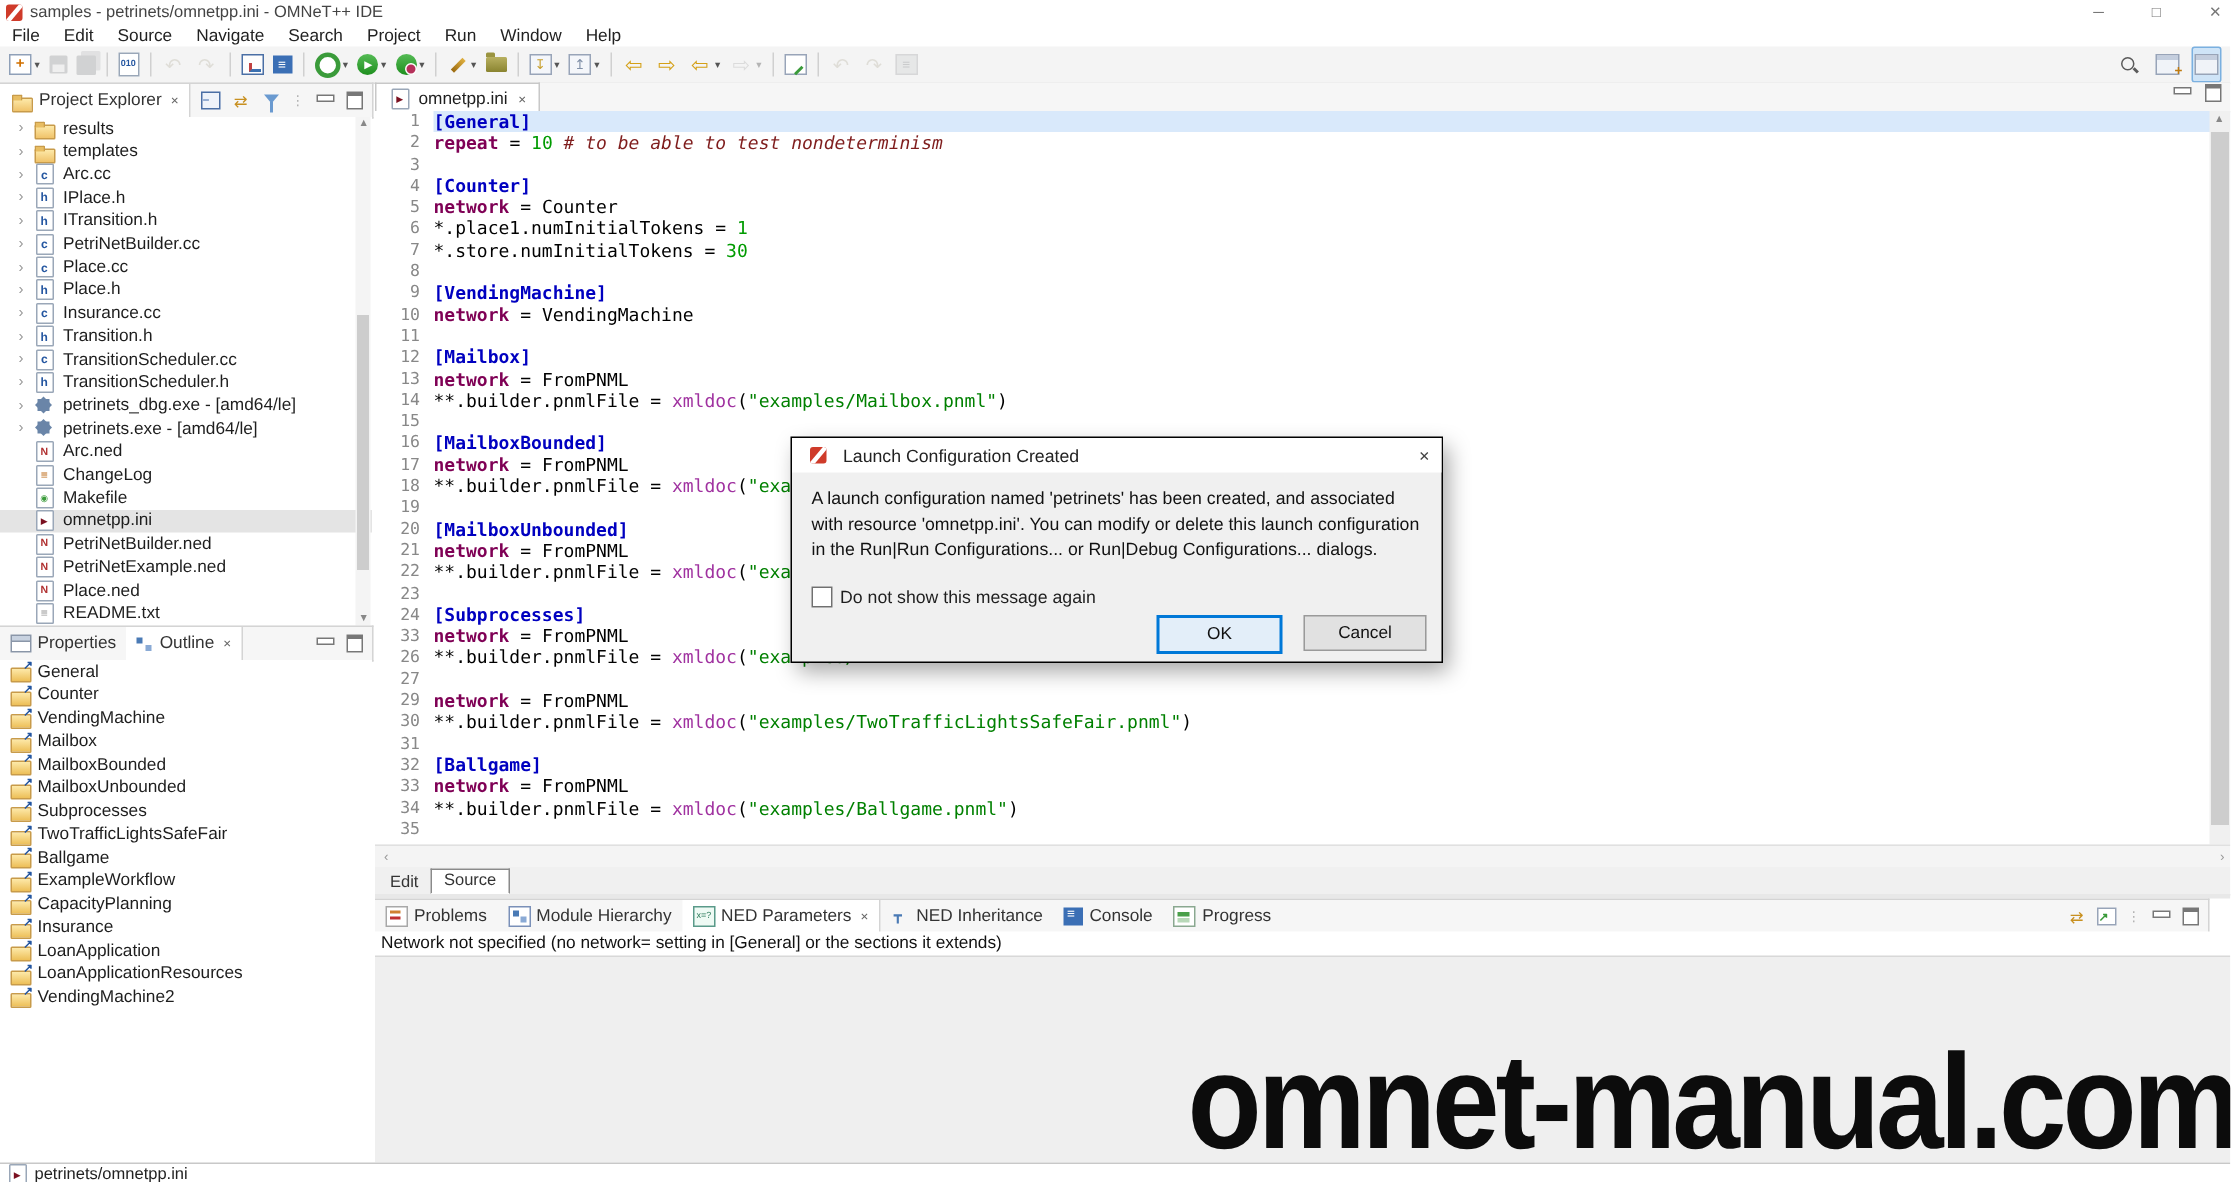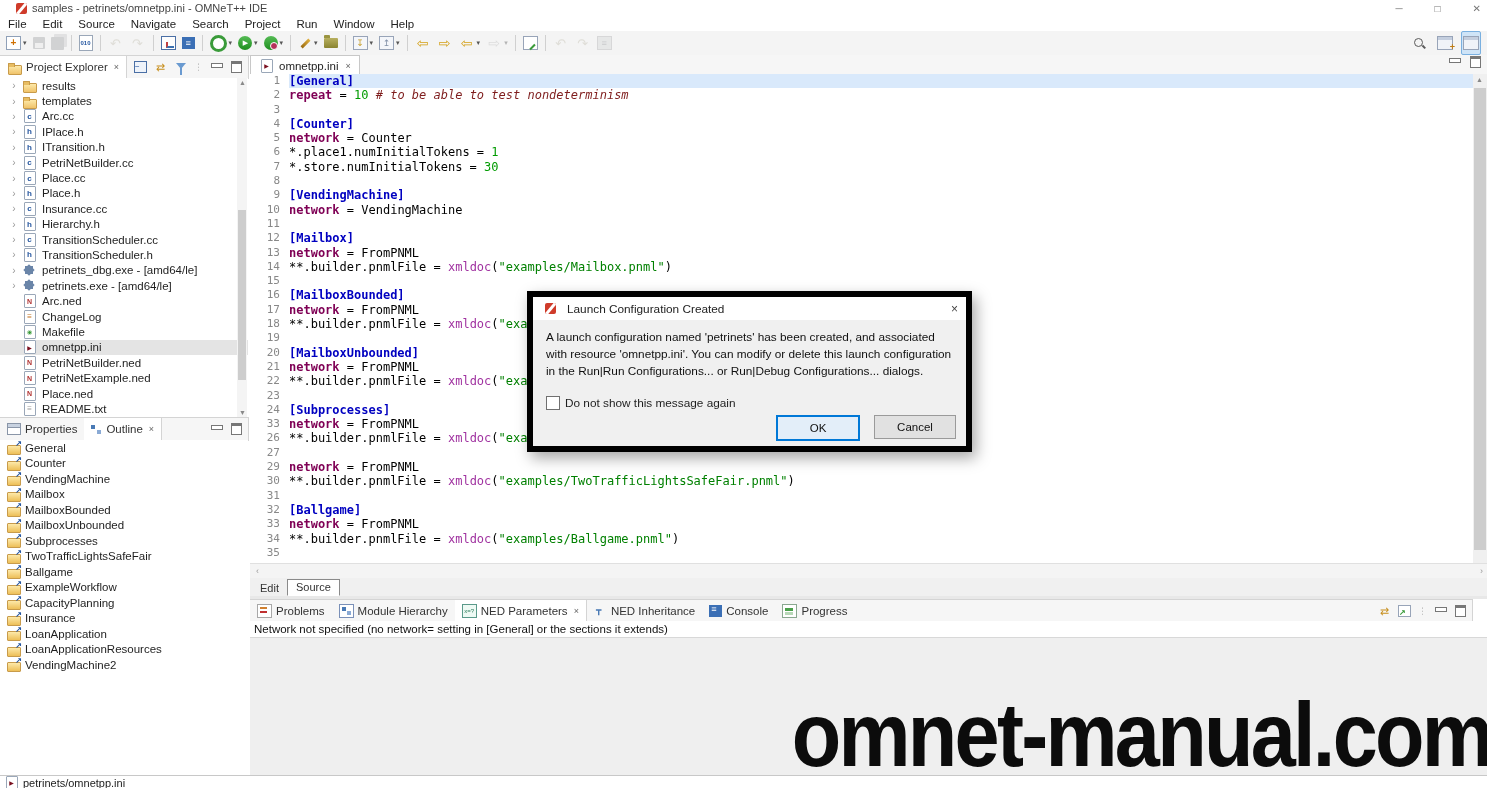--- a/index.html
+++ b/index.html
@@ -1,21 +1,21 @@
 <!DOCTYPE html>
 <html><head>
 <meta charset="utf-8">
 <style>
   html,body{margin:0;padding:0;background:#fff;}
   .window{position:relative;width:1487px;height:788px;background:#ffffff;
     font-family:"Liberation Sans",sans-serif;overflow:hidden;color:#1e1e1e;}
 
   
   .titlebar{position:absolute;left:0;top:0;right:0;height:16px;display:flex;align-items:center;
-    background:#fff;font-size:11px;color:#444;padding-left:12px;}
+    background:#fff;font-size:11px;color:#444;}
   .applogo{width:11px;height:11px;margin:0 5px 0 4px;background:#cf3b2a;border-radius:2px;position:relative;overflow:hidden;flex:none;}
   .applogo::after{content:"";position:absolute;left:4px;top:-2px;width:3px;height:16px;background:#fff;transform:rotate(40deg);}
   .winctl{position:absolute;right:6px;top:0;height:16px;display:flex;gap:32px;align-items:center;color:#777;font-size:10px;}
   .winctl span{cursor:default;}
 
   
   .menubar{position:absolute;left:0;top:16px;right:0;height:15px;display:flex;align-items:center;
     background:#fff;font-size:11.5px;color:#222;}
   .menubar .mitem{padding:0 8px;}
 
@@ -174,21 +174,21 @@
   .bmsg{position:absolute;left:250px;right:0;top:621px;height:16px;background:#fff;border-bottom:1px solid #d8d8d8;
     font-size:11.5px;display:flex;align-items:center;padding-left:4px;color:#111;}
   .bcontent{position:absolute;left:250px;right:0;top:638px;height:137px;background:#efefef;}
 
   
   .statusbar{position:absolute;left:0;right:0;top:775px;height:13px;background:#fff;border-top:1px solid #c8c8c8;
     display:flex;align-items:center;gap:4px;font-size:11px;color:#222;padding-left:4px;}
 
   
   .dialog{position:absolute;left:527px;top:291px;width:433px;height:149px;background:#f0f0f0;
-    border:6px solid #000000;box-shadow:4px 6px 14px rgba(0,0,0,.35);z-index:60;font-size:11.8px;}
+    border:1px solid #000000;box-shadow:4px 6px 14px rgba(0,0,0,.35);z-index:60;font-size:11.8px;}
   .dtitle{height:23px;background:#fff;display:flex;align-items:center;gap:6px;padding:0 8px;color:#222;}
   .dclose{margin-left:auto;color:#444;font-size:12px;}
   .dbody{padding:9px 13px 0;line-height:1.42;color:#111;}
   .dcheckrow{position:absolute;left:13px;top:99px;display:flex;align-items:center;gap:5px;}
   .cbx{width:12px;height:12px;border:1px solid #707070;background:#fff;flex:none;}
   .dbtns{position:absolute;right:10px;top:118px;display:flex;gap:14px;}
   .btn{min-width:80px;height:22px;display:flex;align-items:center;justify-content:center;font-size:11.5px;
     background:#e1e1e1;border:1px solid #9a9a9a;color:#111;}
   .btn.default{background:#e3eef9;border:2px solid #0078d7;}
 
@@ -405,21 +405,21 @@
         <span class="ticn ticn-c">
           <span class="pg"></span>
         </span>
         <span class="tlabel">Insurance.cc</span>
       </div>
       <div class="titem">
         <span class="chev">›</span>
         <span class="ticn ticn-h">
           <span class="pg"></span>
         </span>
-        <span class="tlabel">Hierarchy.h</span>
+        <span class="tlabel">Transition.h</span>
       </div>
       <div class="titem">
         <span class="chev">›</span>
         <span class="ticn ticn-c">
           <span class="pg"></span>
         </span>
         <span class="tlabel">TransitionScheduler.cc</span>
       </div>
       <div class="titem">
         <span class="chev">›</span>

